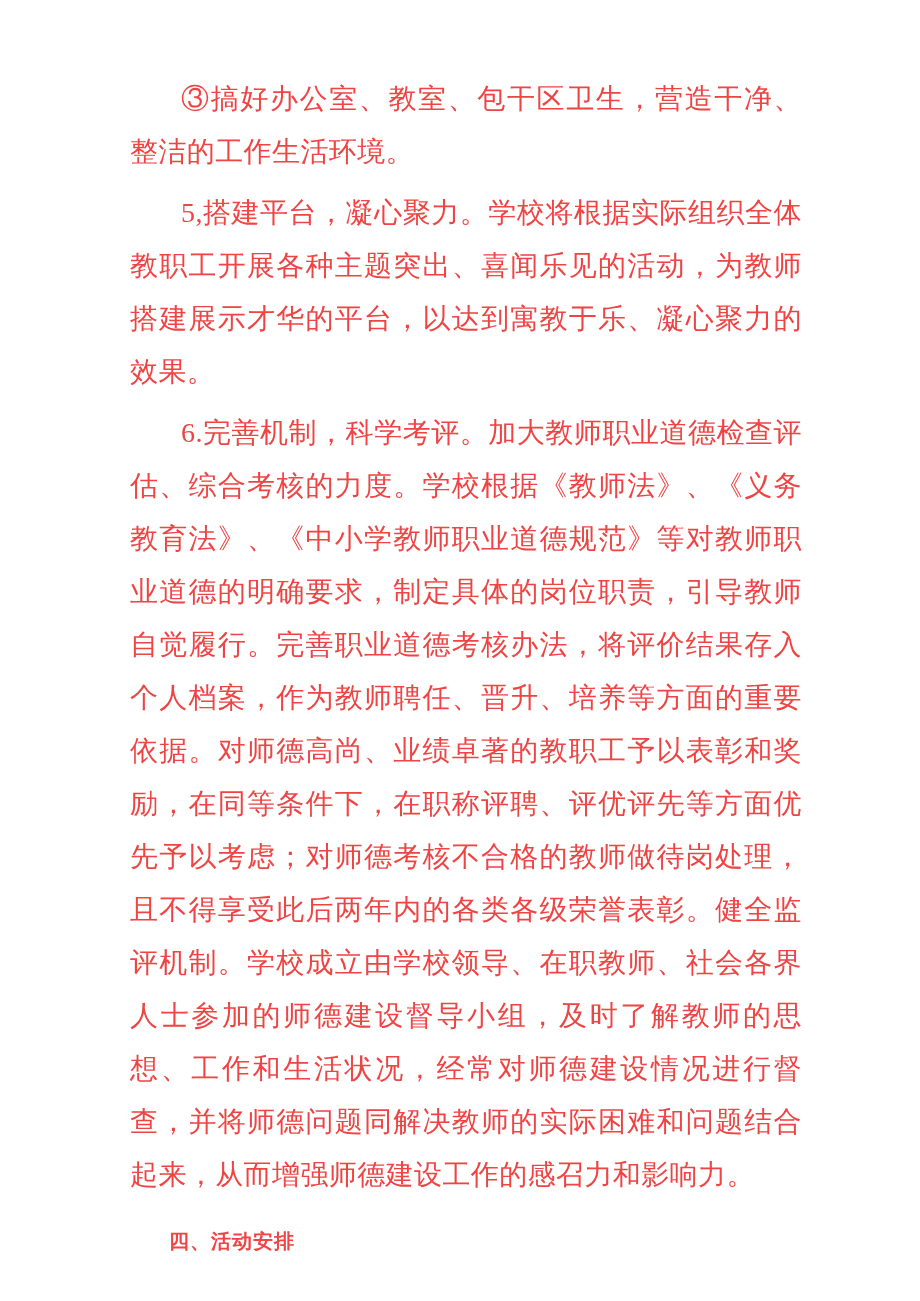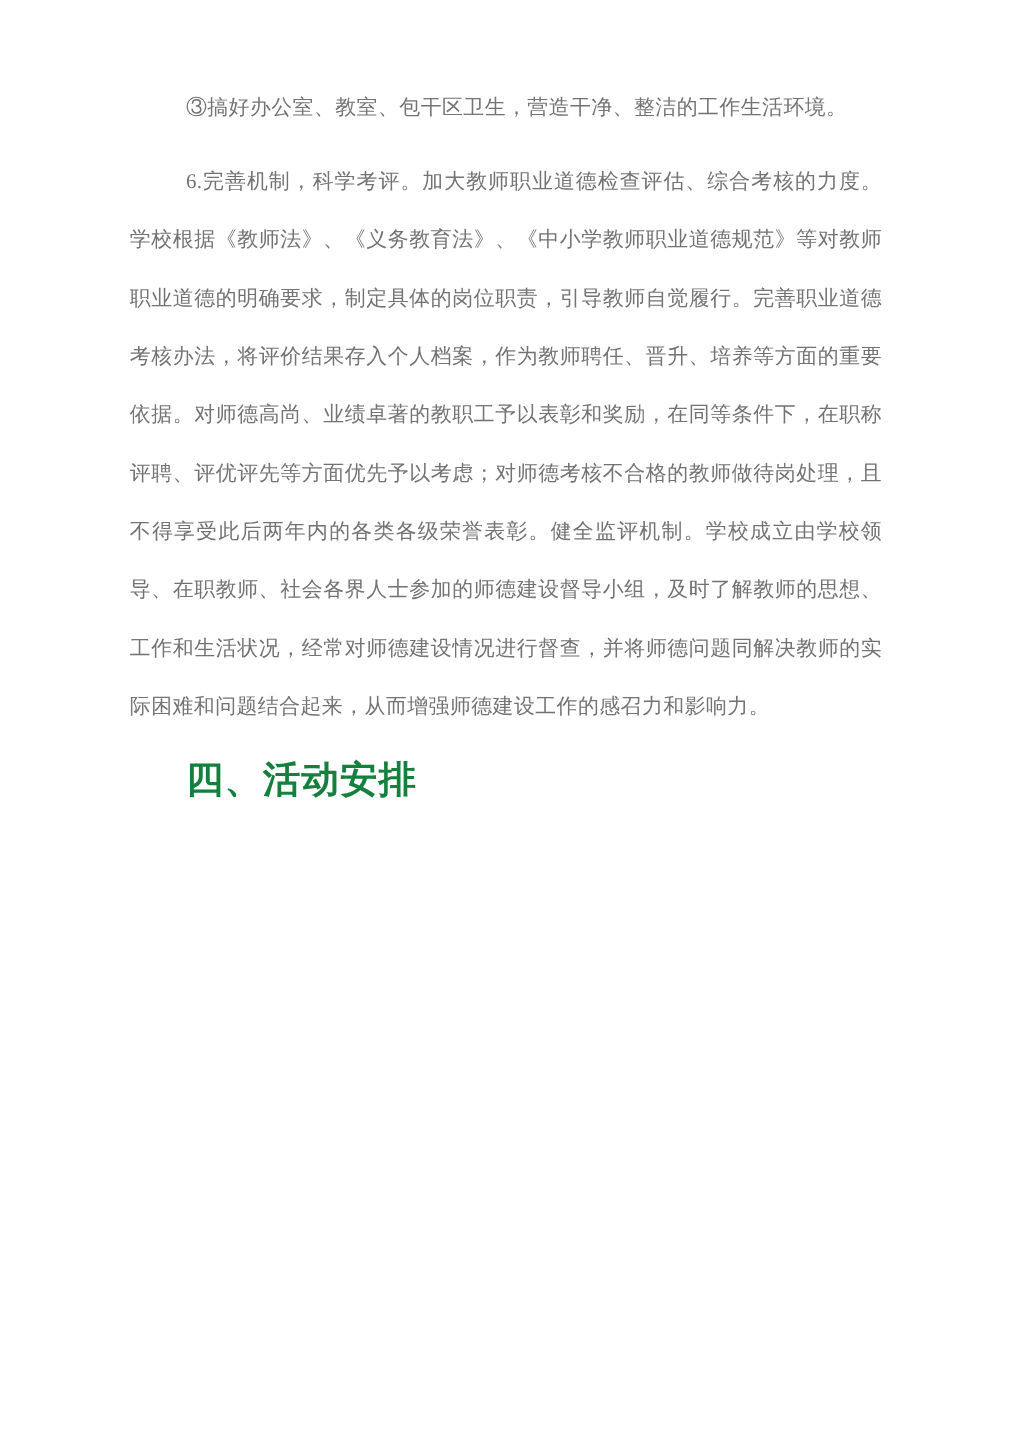--- a/index.html
+++ b/index.html
@@ -15,51 +15,52 @@
     overflow: hidden;
   }
   .page {
     position: relative;
     width: 920px;
     height: 1301px;
     box-sizing: border-box;
     padding: 72px 118px 0 118px;
   }
   .para {
-    font-size: 19px;
+    font-size: 28px;
     line-height: 53px;
     text-align: justify;
     text-justify: inter-ideograph;
     letter-spacing: 0.4px;
-    margin: 0 0 2px 0;
-    color: #737373;
+    margin: 0 0 2px 12px;
+    color: #ef4444;
   }
   .indent {
     text-indent: 51px;
   }
   .heading {
-    font-size: 34px;
+    font-size: 20px;
     line-height: 53px;
     font-weight: bold;
     letter-spacing: 1px;
     text-indent: 51px;
     margin: 14px 0 2px 0;
-    color: #15803d;
+    color: #ef4444;
   }
   .gap-sm { height: 6px; }
 </style>
 </head>
 <body>
 
 <div class="page">
 
   <p class="para indent">③搞好办公室、教室、包干区卫生，营造干净、整洁的工作生活环境。</p>
 
   <div class="gap-sm"></div>
 
+  <p class="para indent">5,搭建平台，凝心聚力。学校将根据实际组织全体教职工开展各种主题突出、喜闻乐见的活动，为教师搭建展示才华的平台，以达到寓教于乐、凝心聚力的效果。</p>
 
   <div class="gap-sm"></div>
 
   <p class="para indent">6.完善机制，科学考评。加大教师职业道德检查评估、综合考核的力度。学校根据《教师法》、《义务教育法》、《中小学教师职业道德规范》等对教师职业道德的明确要求，制定具体的岗位职责，引导教师自觉履行。完善职业道德考核办法，将评价结果存入个人档案，作为教师聘任、晋升、培养等方面的重要依据。对师德高尚、业绩卓著的教职工予以表彰和奖励，在同等条件下，在职称评聘、评优评先等方面优先予以考虑；对师德考核不合格的教师做待岗处理，且不得享受此后两年内的各类各级荣誉表彰。健全监评机制。学校成立由学校领导、在职教师、社会各界人士参加的师德建设督导小组，及时了解教师的思想、工作和生活状况，经常对师德建设情况进行督查，并将师德问题同解决教师的实际困难和问题结合起来，从而增强师德建设工作的感召力和影响力。</p>
 
   <h2 class="heading">四、活动安排</h2>
 
 
 </div>
 

